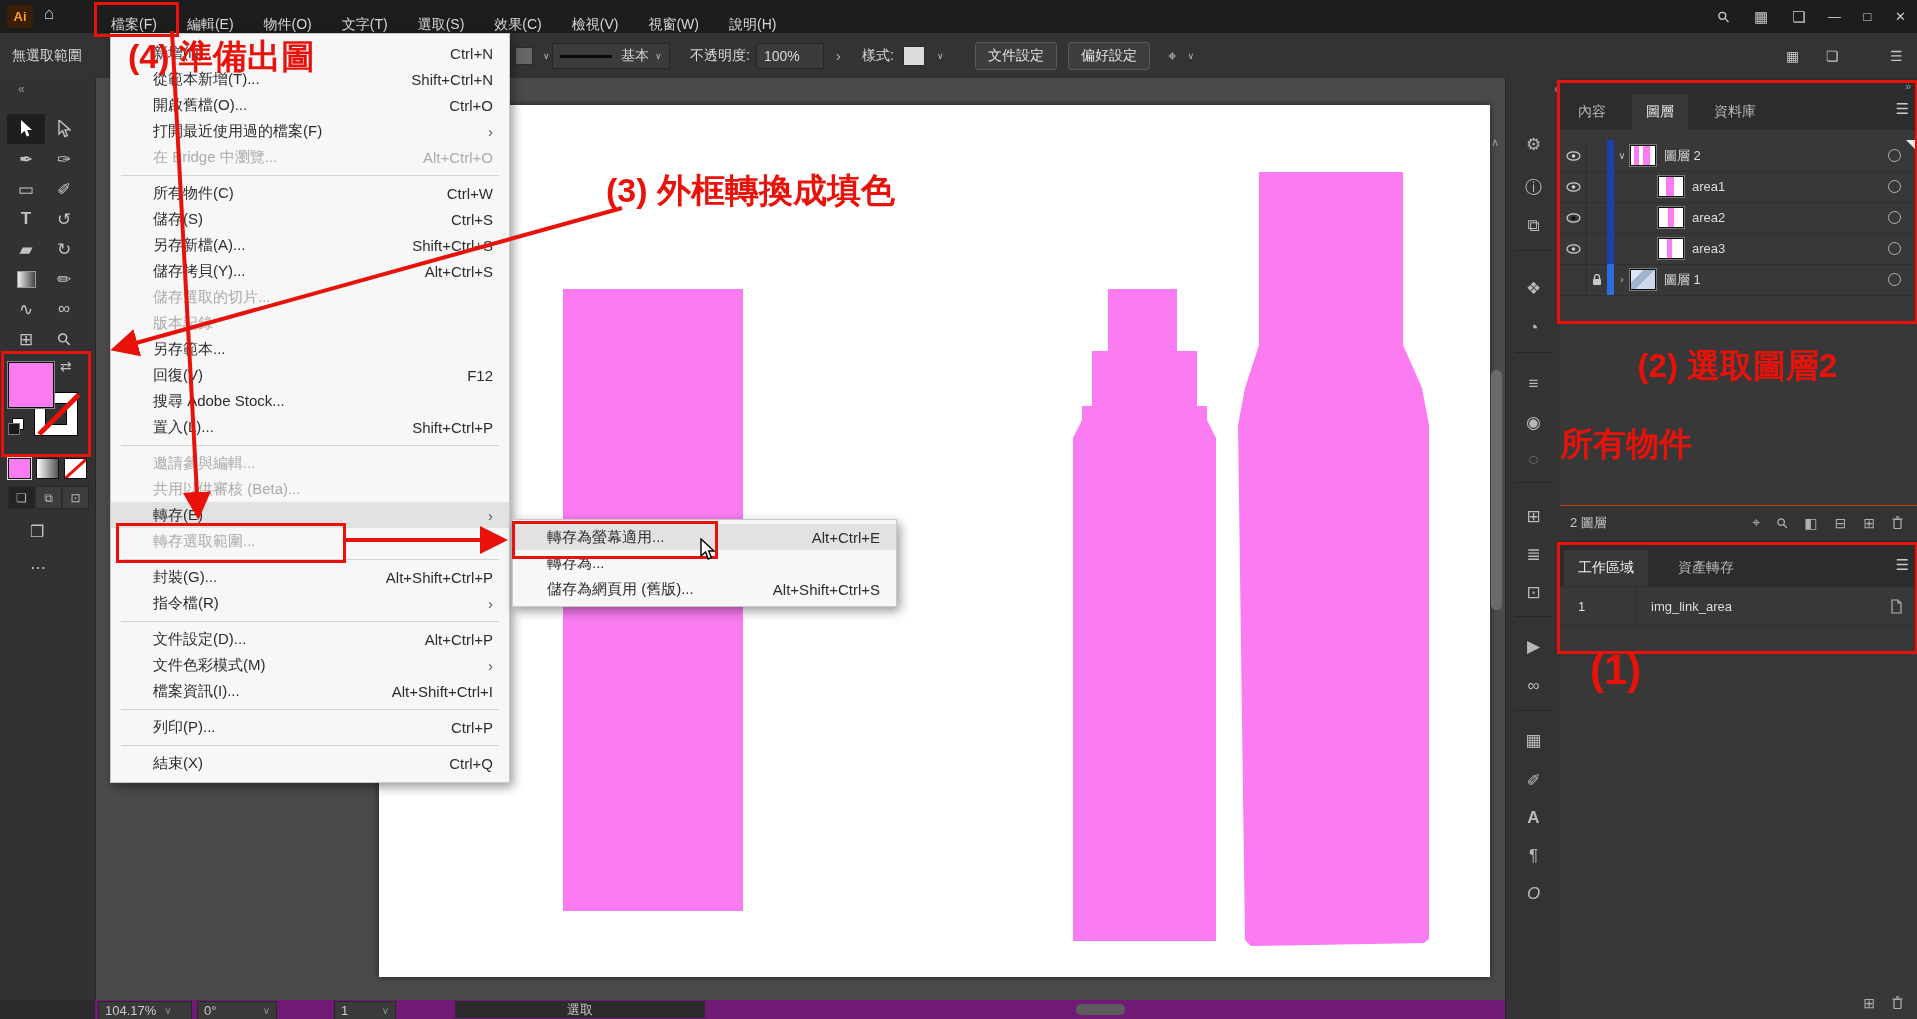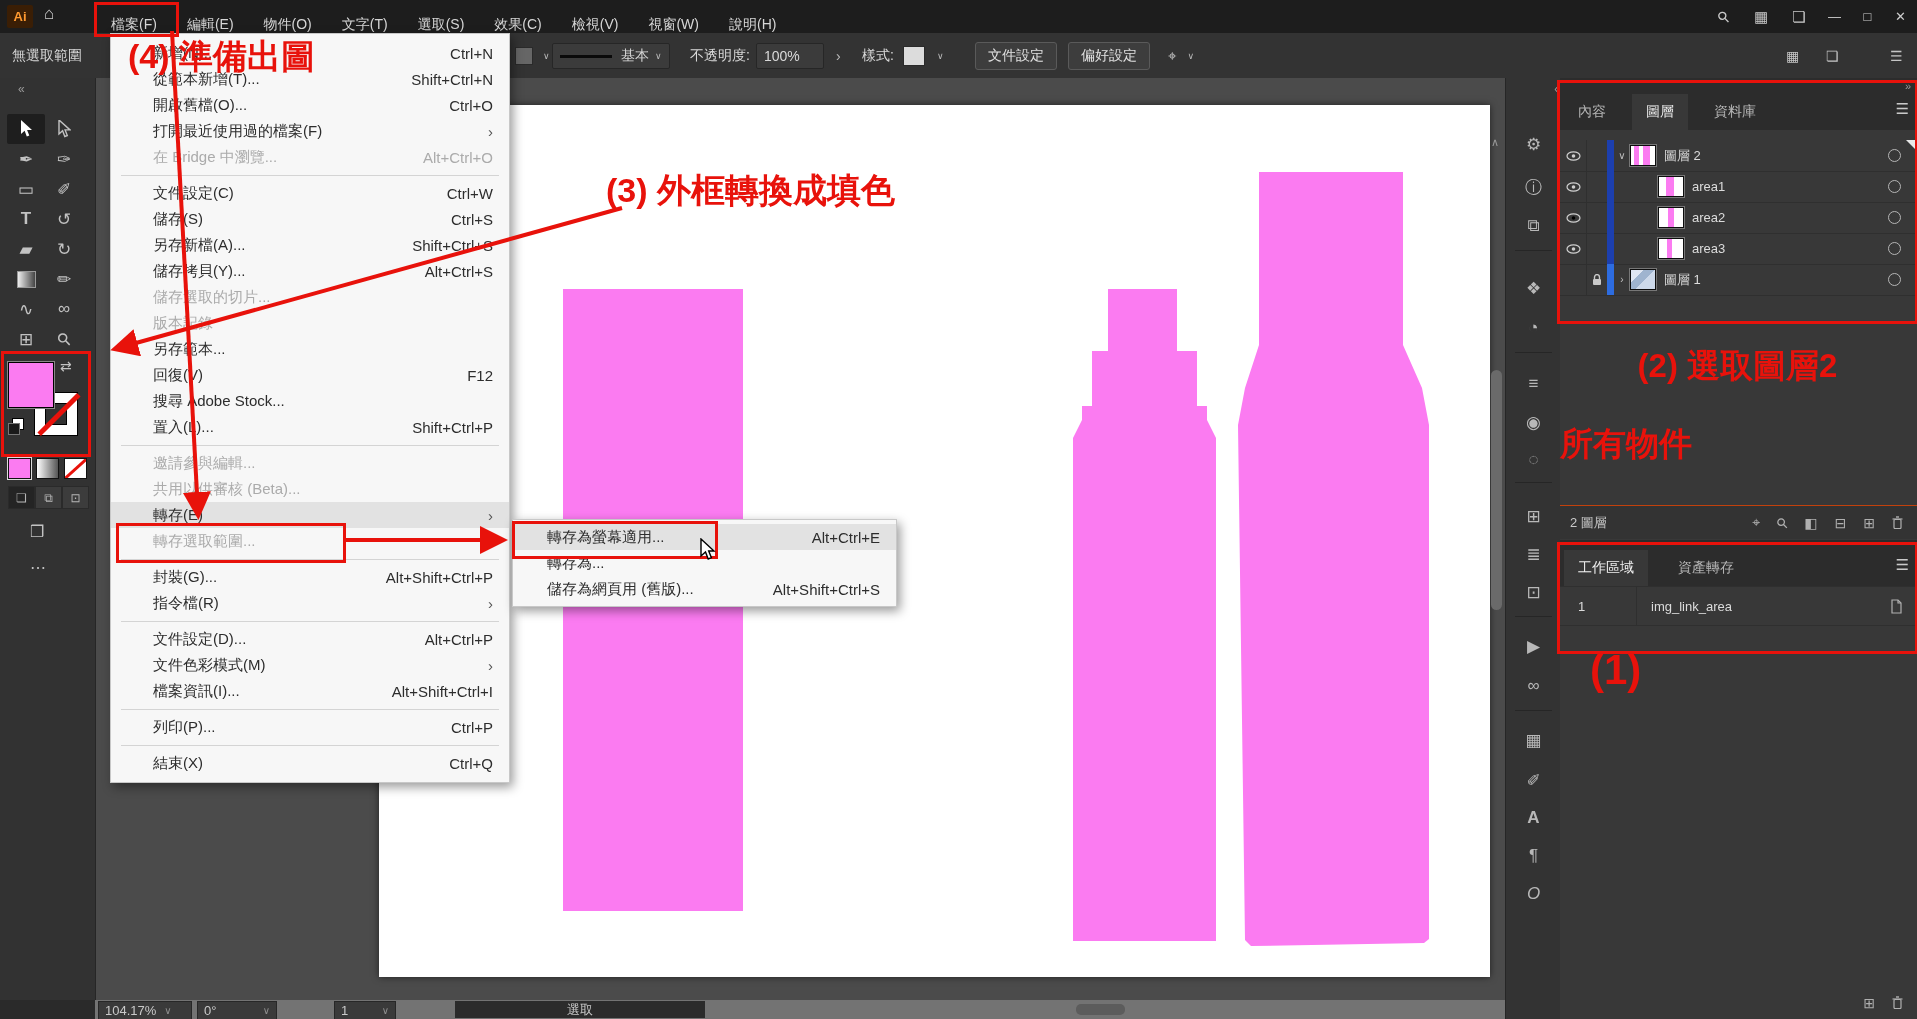--- a/index.html
+++ b/index.html
@@ -62,21 +62,21 @@
   .dmcell.pressed{background:#242424;}
   .screenmode{position:absolute;left:30px;top:444px;color:#c2c2c2;font-size:16px;}
   .tb-ell{position:absolute;left:30px;top:480px;color:#c2c2c2;font-size:16px;}
   
   .canvas{position:absolute;left:95px;top:78px;width:1410px;height:922px;background:#4b4b4b;}
   .artboard{position:absolute;left:284px;top:27px;width:1111px;height:872px;background:#ffffff;
             box-shadow:0 0 7px rgba(0,0,0,.55);}
   .vsb{position:absolute;left:1396px;top:292px;width:11px;height:240px;background:#6a6a6a;border-radius:6px;}
   .vsb-up{position:absolute;left:1396px;top:58px;color:#9a9a9a;font-size:11px;}
   
-  .statusbar{position:absolute;left:0;top:1000px;width:1505px;height:19px;background:#737373;
+  .statusbar{position:absolute;left:0;top:1000px;width:1505px;height:19px;background:#701a75;
              color:#c9c9c9;font-size:13px;}
   .sb-corner{position:absolute;left:0;top:0;width:95px;height:19px;background:#2a2a2a;}
   .sb-box{position:absolute;top:1px;height:17px;background:#3a3a3a;border:1px solid #272727;
           display:flex;align-items:center;padding:0 6px;gap:8px;}
   .sb-ic{color:#8f8f8f;font-size:10px;}
   .sb-sel{position:absolute;left:455px;top:1px;width:250px;height:17px;background:#2b2b2b;
           display:flex;align-items:center;justify-content:center;}
   .hsb{position:absolute;left:1076px;top:4px;width:49px;height:11px;background:#5c5c5c;border-radius:5px;}
   
   .iconstrip{position:absolute;left:1505px;top:78px;width:55px;height:941px;background:#333;
@@ -454,21 +454,21 @@
         <span class="m-arr">›</span>
       </div>
     <div class="m-item dis">
         <span class="m-lab">在 Bridge 中瀏覽...</span>
         <span class="m-sc">Alt+Ctrl+O</span>
       </div>
     <div class="m-sep">
         <div></div>
       </div>
     <div class="m-item">
-        <span class="m-lab">文件設定(C)</span>
+        <span class="m-lab">所有物件(C)</span>
         <span class="m-sc">Ctrl+W</span>
       </div>
     <div class="m-item">
         <span class="m-lab">儲存(S)</span>
         <span class="m-sc">Ctrl+S</span>
       </div>
     <div class="m-item">
         <span class="m-lab">另存新檔(A)...</span>
         <span class="m-sc">Shift+Ctrl+S</span>
       </div>

